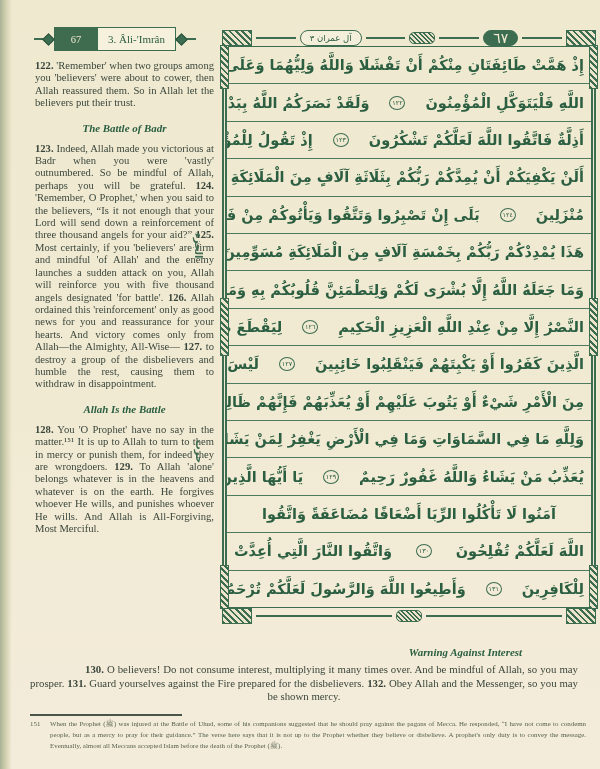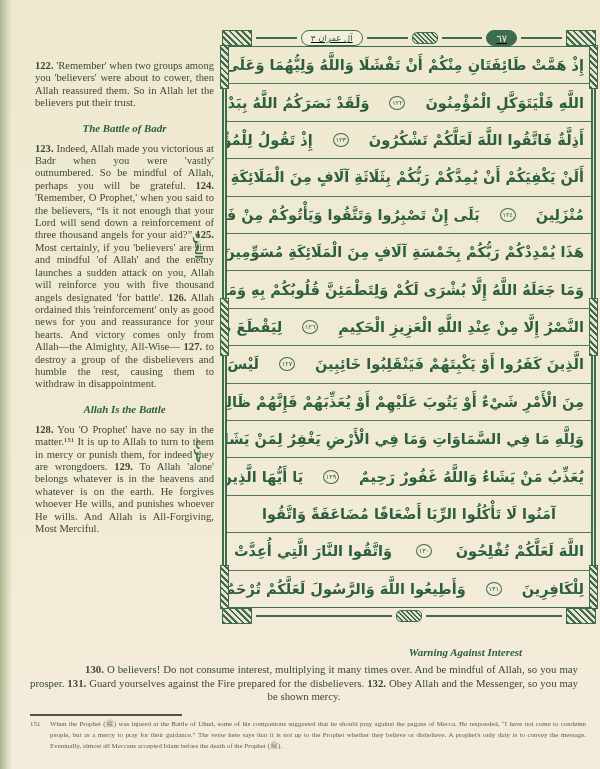--- a/index.html
+++ b/index.html
@@ -27,28 +27,28 @@
   .ehead{font-size:10.9px;font-style:italic;font-weight:bold;color:#2a5f41;text-align:center;margin:12px 0 9px;}
 
   
   .mk{position:absolute;color:#3f6b50;font-family:"DejaVu Sans",sans-serif;font-weight:bold;
       font-size:10px;transform:rotate(90deg);transform-origin:center;}
   .mk1{left:186px;top:240px;}
   .mk2{left:188px;top:446px;}
 
   
   .frame{position:absolute;left:222px;top:30px;width:374px;height:594px;}
-  .fbar{display:flex;height:16px;width:100%;text-decoration:underline;}
+  .fbar{display:flex;height:16px;width:100%;}
   .corner{width:30px;height:100%;border:1px solid #3c6d50;box-sizing:border-box;
       background:repeating-linear-gradient(45deg,#3c6d50 0 2px,#ebe4ca 2px 4.5px);}
   .dash{flex:1;height:2.5px;background:#3c6d50;align-self:center;margin:0 4px;}
   .cart{align-self:center;display:flex;align-items:center;justify-content:center;height:14px;
       padding:0 9px;border:1.2px solid #3c6d50;border-radius:8px;background:#f4efdb;color:#2c5c40;
       font-family:"DejaVu Sans",sans-serif;font-size:8.5px;white-space:nowrap;}
-  .cart.dark{background:#3c6d50;color:#f1ebd2;font-size:10px;letter-spacing:2px;}
+  .cart.dark{background:#3c6d50;color:#f1ebd2;font-size:14px;letter-spacing:2px;}
   .orn{align-self:center;width:24px;height:10px;border:1px solid #3c6d50;border-radius:5px;flex:none;
       background:repeating-linear-gradient(45deg,#3c6d50 0 1.5px,#ebe4ca 1.5px 3.2px);}
   .fbody{position:relative;height:562px;}
   .mlines{height:100%;box-sizing:border-box;display:flex;flex-direction:column;
       border-left:5px double #3c6d50;border-right:5px double #3c6d50;
       border-top:1px solid #3c6d50;border-bottom:1px solid #3c6d50;}
   .mline{flex:1;min-height:0;display:flex;direction:rtl;align-items:center;justify-content:space-between;
       padding:0 7px;border-bottom:1px solid #4d7a5f;overflow:hidden;}
   .mline:last-child{border-bottom:none;}
   .atext{font-family:"DejaVu Sans",sans-serif;font-weight:bold;font-size:14.5px;color:#2c5f41;
@@ -79,20 +79,30 @@
   .fn-row{display:flex;font-size:6.9px;line-height:1.58;}
   .fn-num{width:20px;flex:none;}
   .fn-text{flex:1;text-align:justify;}
 </style>
 </head>
 <body>
 
 <div class="page">
   <div class="edge-shadow"></div>
 
+  <div class="hl">
+    <span class="fin-line"></span>
+    <span class="fin-diamond"></span>
+    <div class="hl-box">
+      <div class="hl-num">67</div>
+      <div class="hl-title">3. Âli-'Imrân</div>
+    </div>
+    <span class="fin-diamond"></span>
+    <span class="fin-line"></span>
+  </div>
 
   <div class="eng-col">
     <p class="eng rich"><b>122.</b> 'Remember' when two groups among you 'believers' were about to cower, then Allah reassured them. So in Allah let the believers put their trust.</p>
     <h3 class="ehead">The Battle of Badr</h3>
     <p class="eng rich"><b>123.</b> Indeed, Allah made you victorious at Badr when you were 'vastly' outnumbered. So be mindful of Allah, perhaps you will be grateful. <b>124.</b> 'Remember, O Prophet,' when you said to the believers, “Is it not enough that your Lord will send down a reinforcement of three thousand angels for your aid?” <b>125.</b> Most certainly, if you 'believers' are firm and mindful 'of Allah' and the enemy launches a sudden attack on you, Allah will reinforce you with five thousand angels designated 'for battle'. <b>126.</b> Allah ordained this 'reinforcement' only as good news for you and reassurance for your hearts. And victory comes only from Allah—the Almighty, All-Wise— <b>127.</b> to destroy a group of the disbelievers and humble the rest, causing them to withdraw in disappointment.</p>
     <h3 class="ehead">Allah Is the Battle</h3>
     <p class="eng rich"><b>128.</b> You 'O Prophet' have no say in the matter.¹⁵¹ It is up to Allah to turn to them in mercy or punish them, for indeed they are wrongdoers. <b>129.</b> To Allah 'alone' belongs whatever is in the heavens and whatever is on the earth. He forgives whoever He wills, and punishes whoever He wills. And Allah is All-Forgiving, Most Merciful.</p>
   </div>
 
   <div class="mk mk1">الجزء</div>

